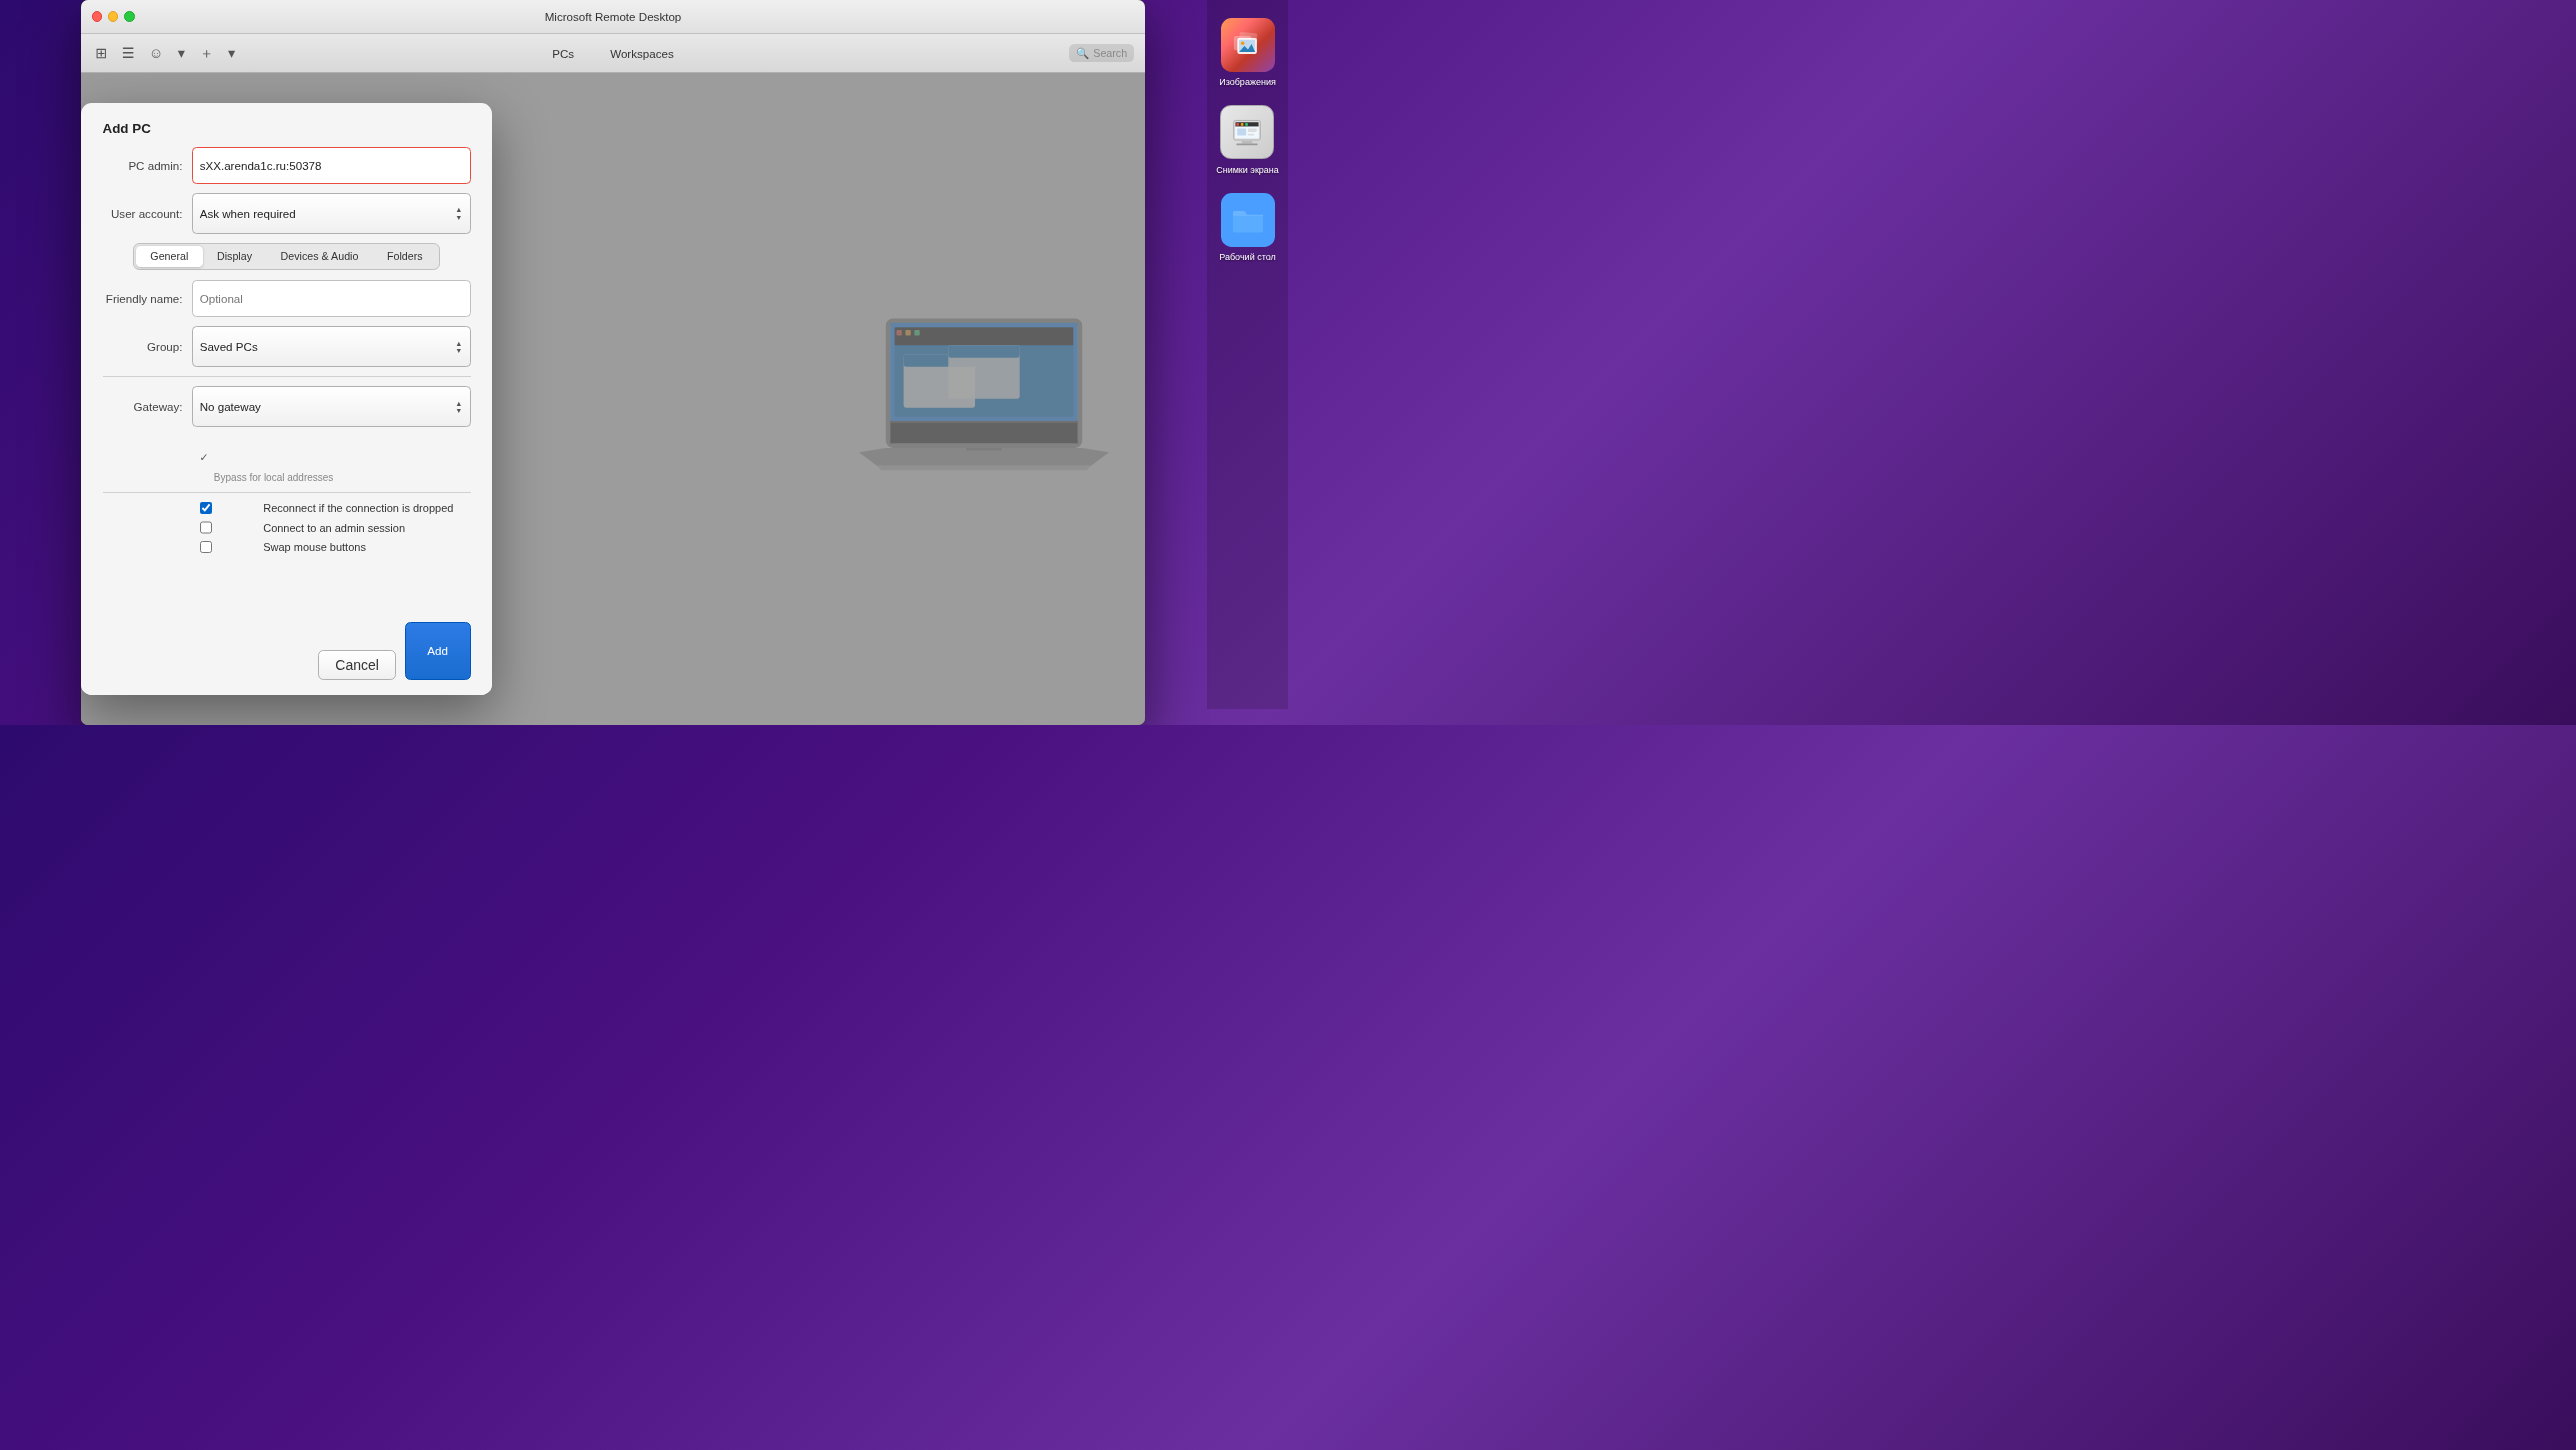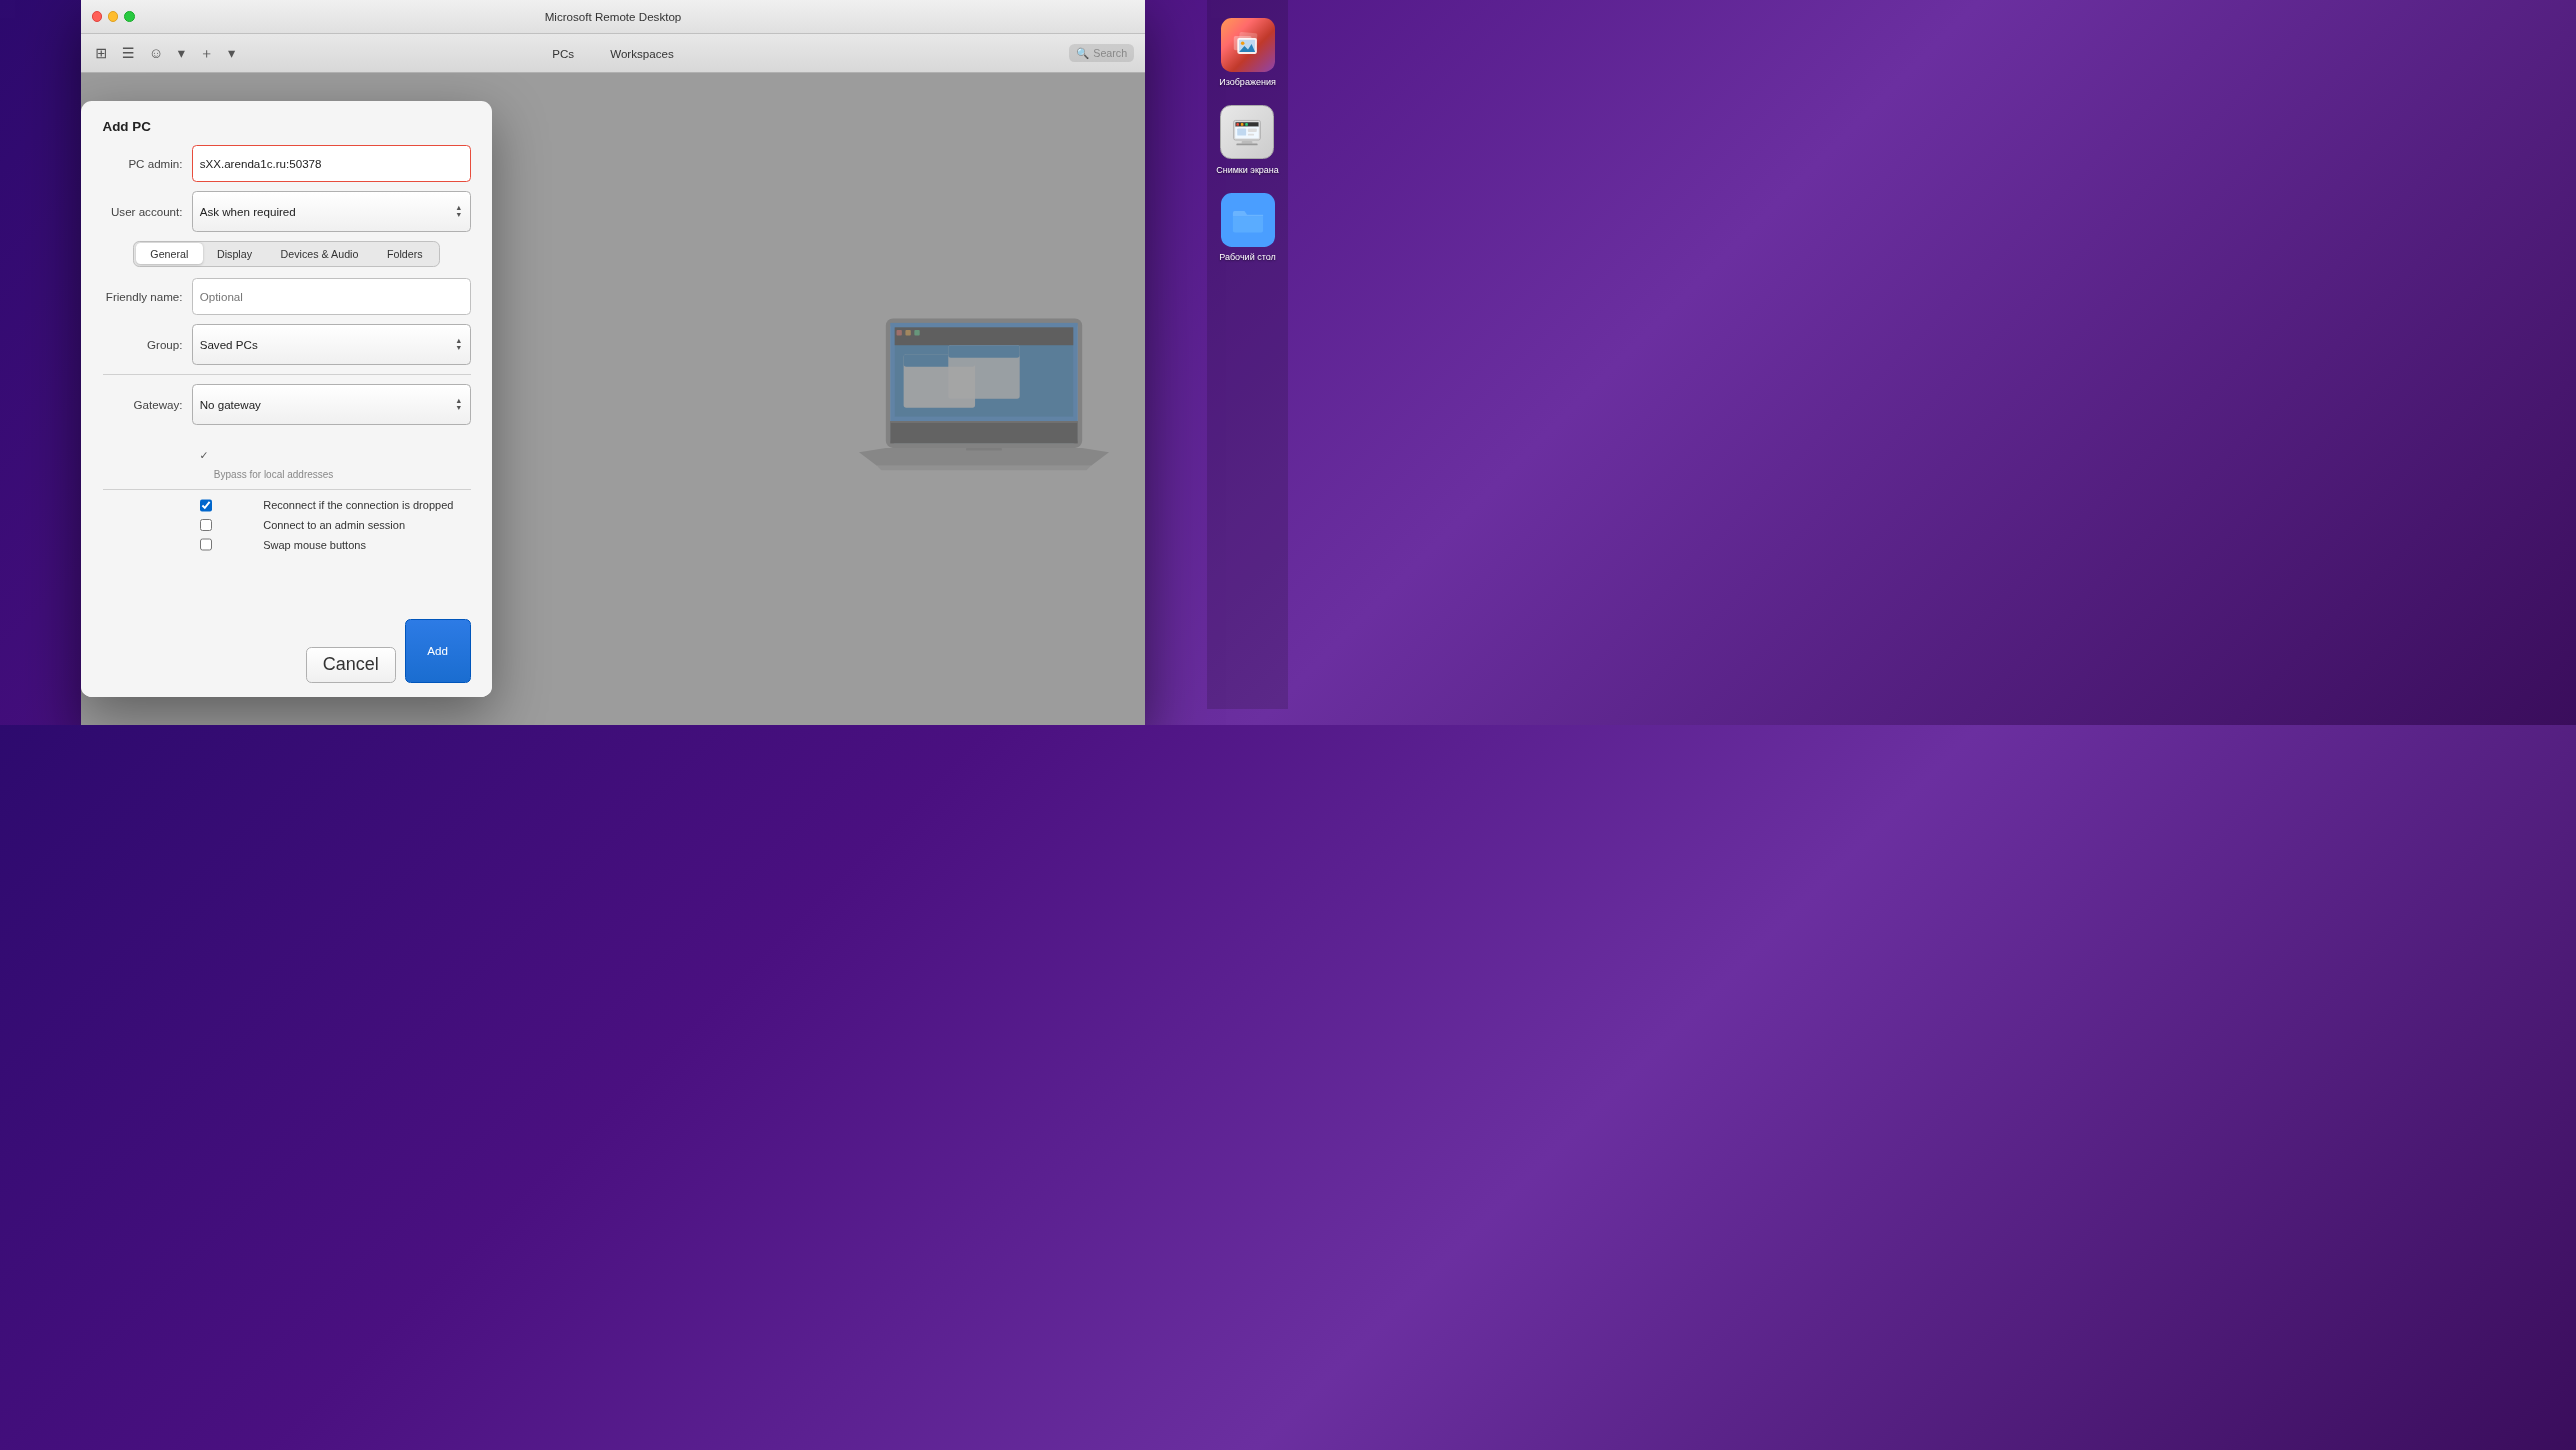--- a/index.html
+++ b/index.html
@@ -20,21 +20,21 @@
     }
 
     
     .app-window {
       position: absolute;
       top: 0;
       left: 81px;
       right: 143px;
       bottom: 0;
       background: #4d7c0f;
-      border-radius: 0;
+      border-radius: 7px;
       overflow: hidden;
       box-shadow: 0 18px 54px rgba(0,0,0,0.5);
     }
 
     
     .title-bar {
       height: 34px;
       background: linear-gradient(to bottom, #f0f0f0, #e0e0e0);
       display: flex;
       align-items: center;
@@ -301,21 +301,21 @@
     
     .dialog-footer {
       padding: 10.7px 21.5px 14.3px;
       display: flex;
       justify-content: flex-end;
       gap: 9px;
       background: #f5f5f5;
     }
     .btn-cancel {
       padding: 6.3px 16px;
-      font-size: 18px;
+      font-size: 14px;
       border: 0.9px solid #b0b0b0;
       border-radius: 5.4px;
       background: linear-gradient(to bottom, #fff, #f0f0f0);
       color: #333;
       cursor: pointer;
       margin-top: 28px;
     }
     .btn-add {
       padding: 6.3px 21.5px;
       font-size: 11.6px;

